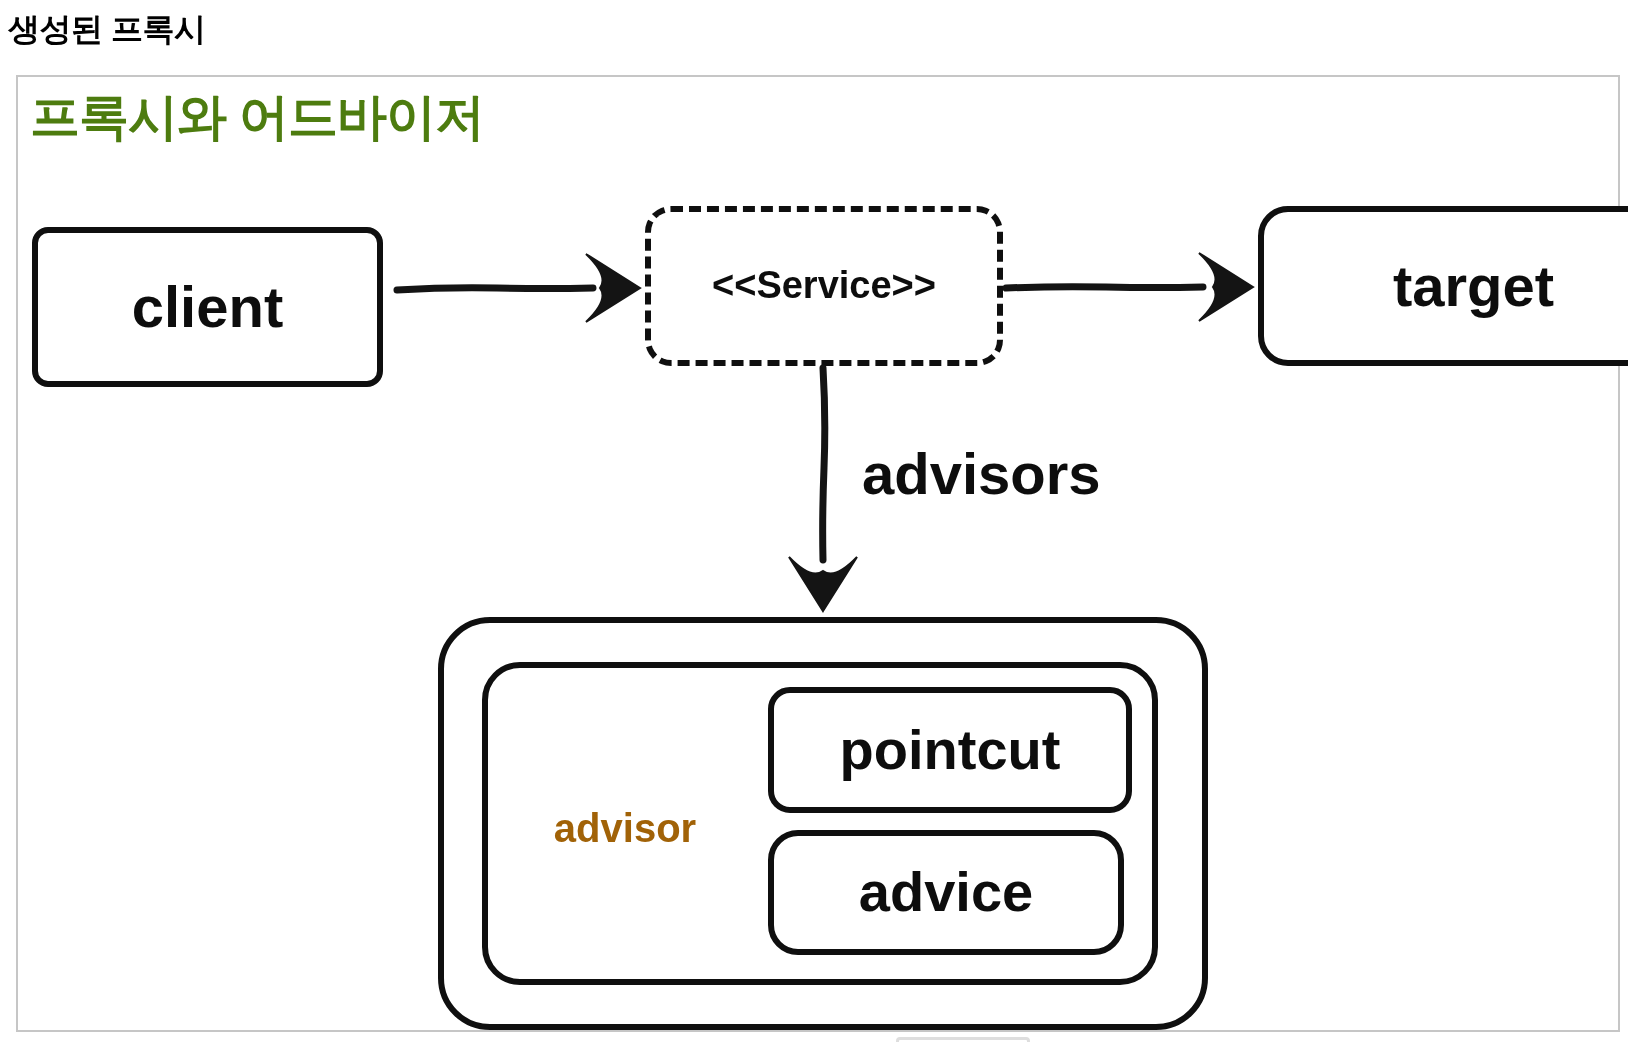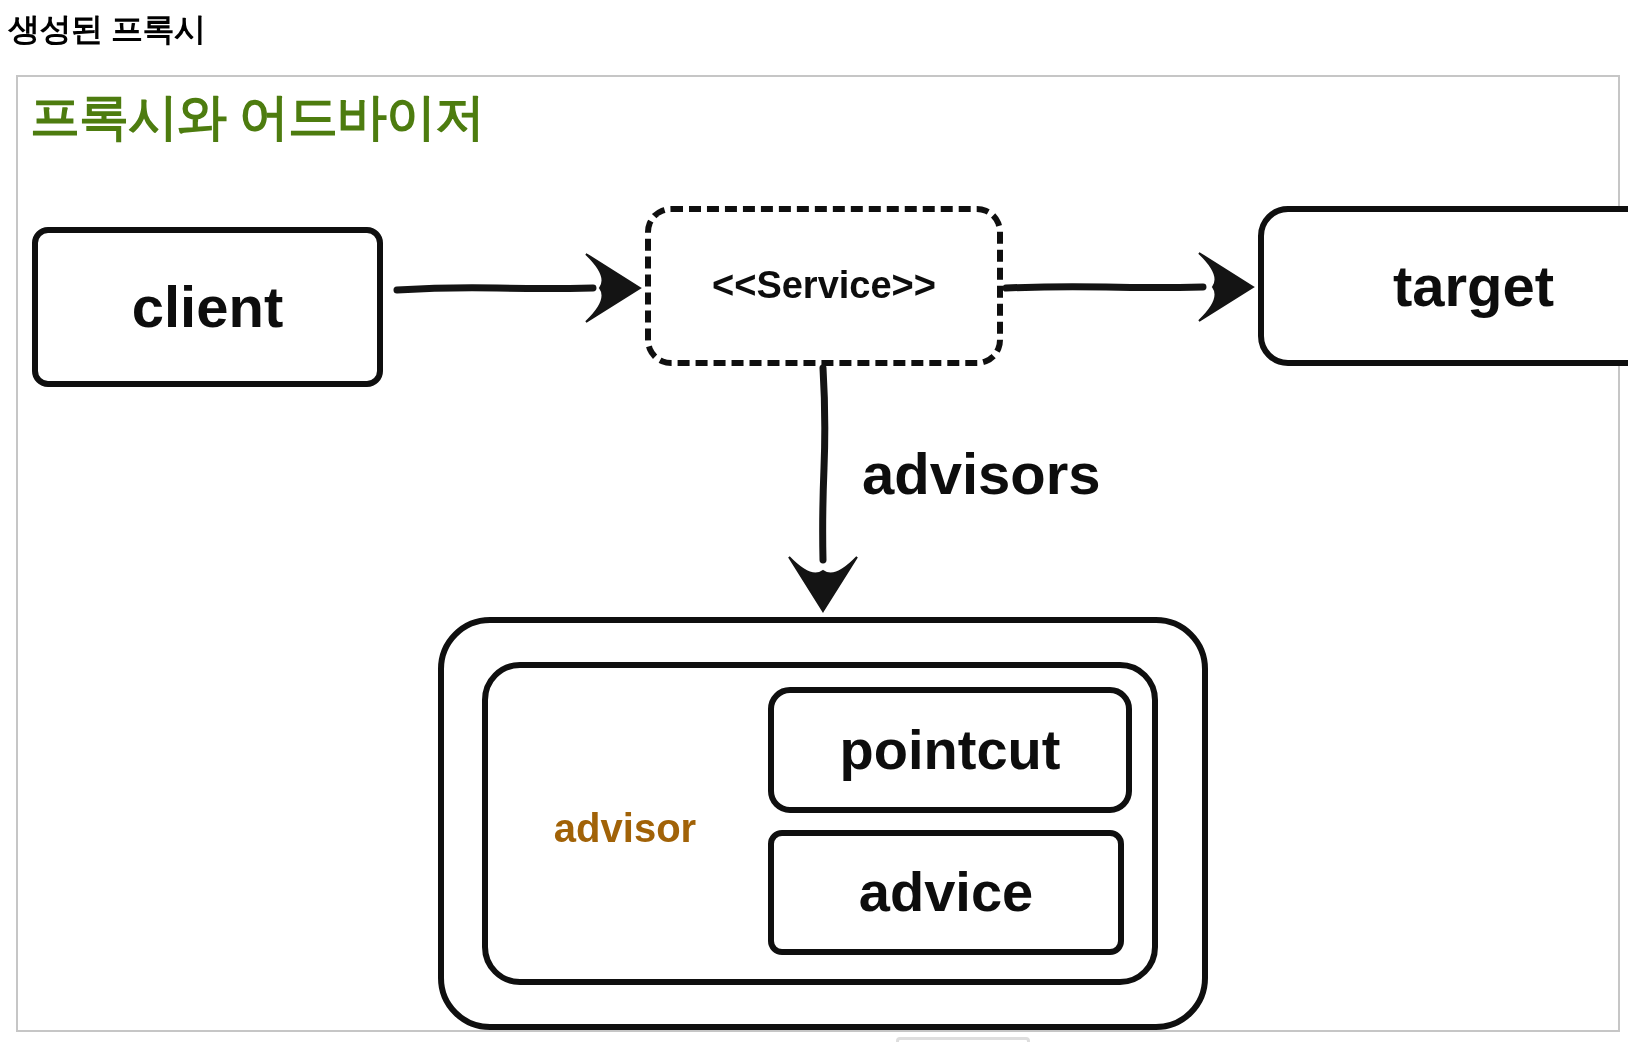--- a/index.html
+++ b/index.html
@@ -104,21 +104,21 @@
     height: 64px;
     display: flex;
     align-items: center;
     justify-content: center;
     font-size: 40px;
     font-weight: 700;
     color: #a16207;
   }
   .node-pointcut { left: 768px; top: 687px; width: 364px; height: 126px; border-radius: 22px; }
   .node-pointcut .label, .node-advice .label { font-size: 56px; }
-  .node-advice   { left: 768px; top: 830px; width: 356px; height: 125px; border-radius: 14px; }
+  .node-advice   { left: 768px; top: 830px; width: 356px; height: 125px; border-radius: 30px; }
 
   .edge-label-advisors {
     position: absolute;
     left: 862px;
     top: 440px;
     font-size: 58px;
     font-weight: 700;
     color: #0d0d0d;
     white-space: nowrap;
   }

